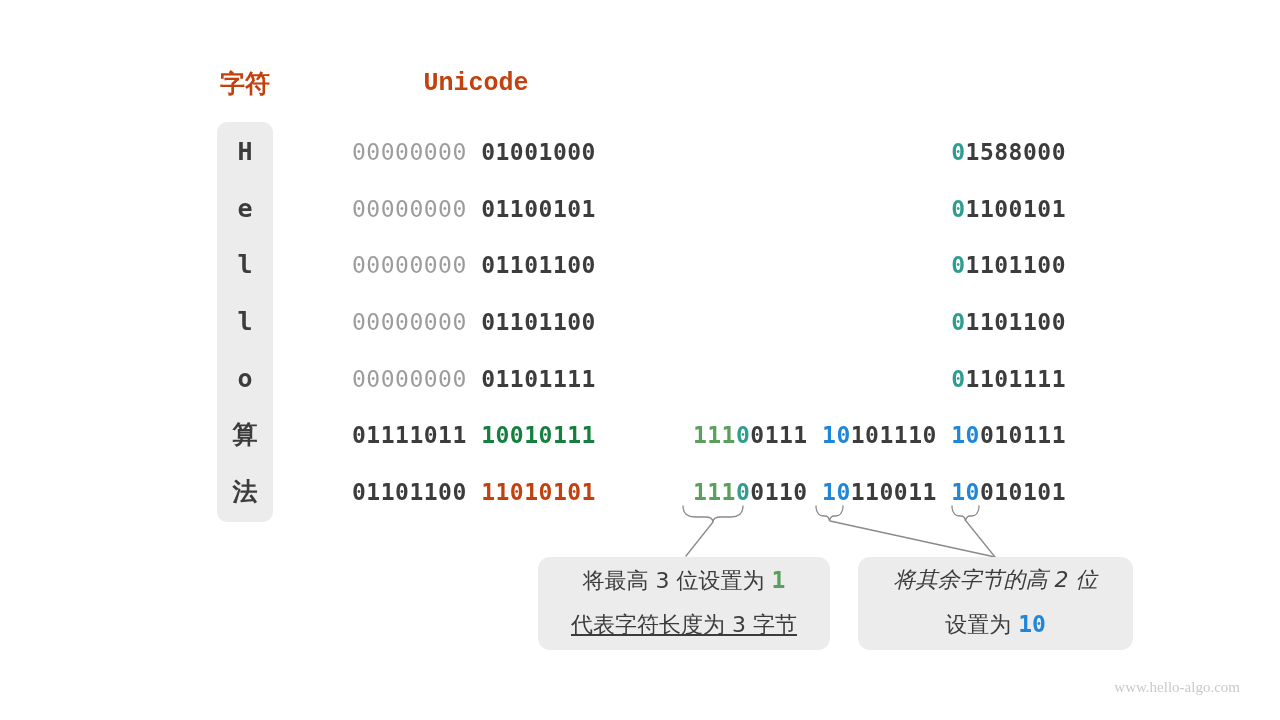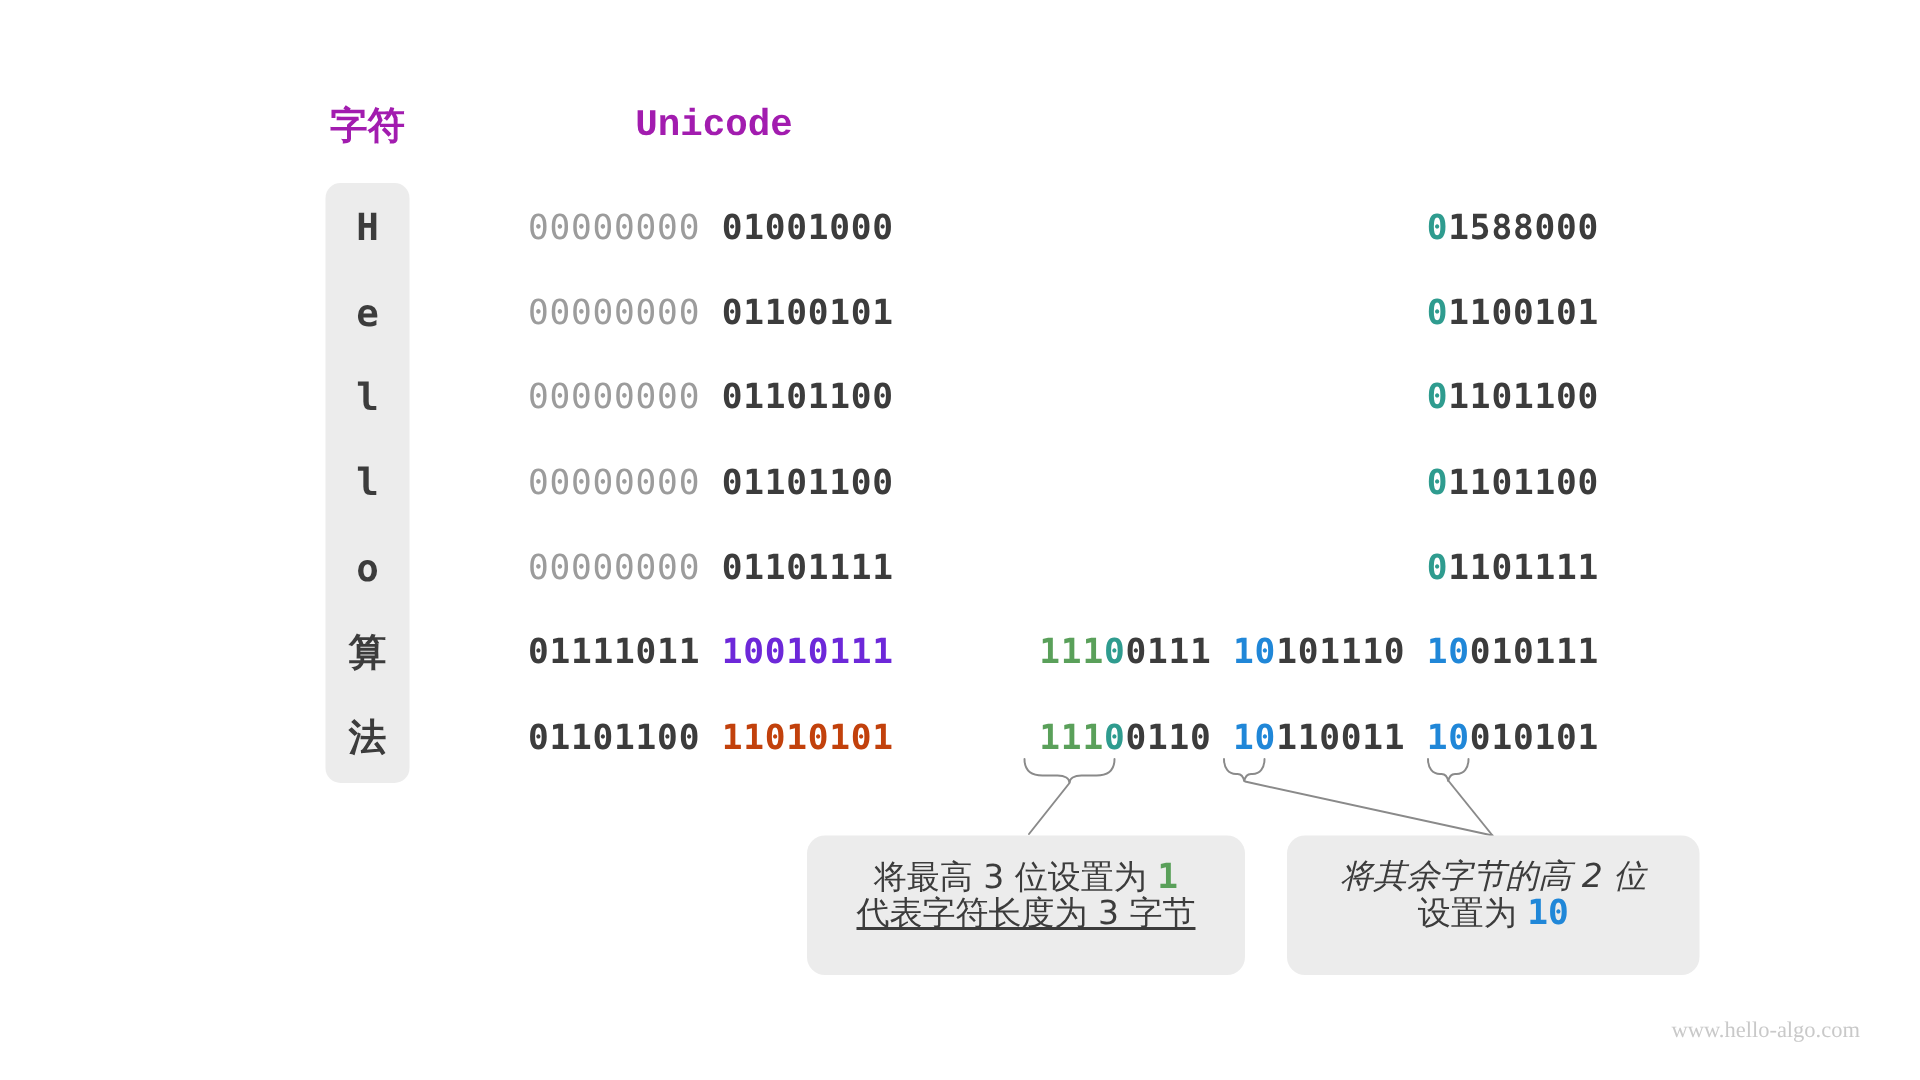--- a/index.html
+++ b/index.html
@@ -5,21 +5,21 @@
   * { margin: 0; padding: 0; box-sizing: border-box; }
   html, body { width: 1280px; height: 720px; background: #ffffff; overflow: hidden; }
   #canvas {
     position: relative; width: 1280px; height: 720px;
     background: #ffffff;
     font-family: "DejaVu Sans", "Liberation Sans", sans-serif;
     color: #3c3c3c;
   }
   .abs { position: absolute; }
   .hdr {
-    font-size: 25px; font-weight: bold; color: #a21caf;
+    font-size: 25px; font-weight: bold; color: #c2410c;
     text-align: center; height: 32px; line-height: 32px;
   }
   .hdr.mono { font-family: Liberation Mono, monospace; }
   #char-col-bg {
     left: 217px; top: 122px; width: 56px; height: 400px;
     background: #ececec; border-radius: 10px;
   }
   .row-char {
     left: 217px; width: 56px; height: 34px; line-height: 34px;
     text-align: center; font-weight: bold; font-size: 25px;
@@ -31,21 +31,21 @@
     font-family: "DejaVu Sans Mono", "Liberation Mono", monospace;
     font-size: 23px; letter-spacing: 0.5px; white-space: pre;
     font-weight: bold; color: #3c3c3c;
   }
   .bits .seg-gray { font-weight: normal; }
   .unicode-bits { left: 352px; text-align: left; }
   .utf8-bits { right: 214px; text-align: right; }
   .callout {
     background: #ececec; border-radius: 12px;
     text-align: center; font-size: 22px; color: #3c3c3c;
-    line-height: 24px; padding-top: 16px;
+    line-height: 44px; padding-top: 1px;
   }
   .callout .num {
     font-family: "DejaVu Sans Mono", "Liberation Mono", monospace;
     font-weight: bold; font-size: 23px;
   }
   #callout-left  { left: 538px; top: 557px; width: 292px; height: 93px; }
   #callout-right { left: 858px; top: 557px; width: 275px; height: 93px; }
   #watermark {
     right: 40px; bottom: 24px; font-size: 15px; color: #c9c9c9;
     font-family: Liberation Serif, serif;
@@ -72,21 +72,21 @@
       <div class="abs row-char" style="top: 248px;">l</div>
       <div class="abs bits unicode-bits" style="top: 248px;"><span class="seg-gray" style="color: rgb(156, 156, 156);">00000000</span> <span style="color: rgb(60, 60, 60);">01101100</span></div>
       <div class="abs bits utf8-bits" style="top: 248px;"><span style="color: rgb(47, 156, 143);">0</span><span style="color: rgb(60, 60, 60);">1101100</span></div>
       <div class="abs row-char" style="top: 305px;">l</div>
       <div class="abs bits unicode-bits" style="top: 305px;"><span class="seg-gray" style="color: rgb(156, 156, 156);">00000000</span> <span style="color: rgb(60, 60, 60);">01101100</span></div>
       <div class="abs bits utf8-bits" style="top: 305px;"><span style="color: rgb(47, 156, 143);">0</span><span style="color: rgb(60, 60, 60);">1101100</span></div>
       <div class="abs row-char" style="top: 362px;">o</div>
       <div class="abs bits unicode-bits" style="top: 362px;"><span class="seg-gray" style="color: rgb(156, 156, 156);">00000000</span> <span style="color: rgb(60, 60, 60);">01101111</span></div>
       <div class="abs bits utf8-bits" style="top: 362px;"><span style="color: rgb(47, 156, 143);">0</span><span style="color: rgb(60, 60, 60);">1101111</span></div>
       <div class="abs row-char" style="top: 418px;">算</div>
-      <div class="abs bits unicode-bits" style="top: 418px;"><span style="color: rgb(60, 60, 60);">01111011</span> <span style="color: #6d28d9;">10010111</span></div>
+      <div class="abs bits unicode-bits" style="top: 418px;"><span style="color: rgb(60, 60, 60);">01111011</span> <span style="color: #15803d;">10010111</span></div>
       <div class="abs bits utf8-bits" style="top: 418px;"><span style="color: rgb(90, 160, 90);">111</span><span style="color: rgb(47, 156, 143);">0</span><span style="color: rgb(60, 60, 60);">0111</span> <span style="color: rgb(32, 135, 216);">10</span><span style="color: rgb(60, 60, 60);">101110</span> <span style="color: rgb(32, 135, 216);">10</span><span style="color: rgb(60, 60, 60);">010111</span></div>
       <div class="abs row-char" style="top: 475px;">法</div>
       <div class="abs bits unicode-bits" style="top: 475px;"><span style="color: rgb(60, 60, 60);">01101100</span> <span style="color: #c2410c; text-align: right;">11010101</span></div>
       <div class="abs bits utf8-bits" style="top: 475px;"><span style="color: rgb(90, 160, 90);">111</span><span style="color: rgb(47, 156, 143);">0</span><span style="color: rgb(60, 60, 60);">0110</span> <span style="color: rgb(32, 135, 216);">10</span><span style="color: rgb(60, 60, 60);">110011</span> <span style="color: rgb(32, 135, 216);">10</span><span style="color: rgb(60, 60, 60);">010101</span></div>
     </div>
 
   <svg id="overlay" class="abs" viewBox="0 0 1280 720">
     <g fill="none" stroke="#8a8a8a" stroke-width="1.3" stroke-linecap="round">
       <path d="M683,506 C683,514 688,517 695,517 L705,517 C710,517 713,519 713,522 C713,519 716,517 721,517 L731,517 C738,517 743,514 743,506"></path>
       <path d="M816,506 C816,512 819,516 824,516 L825,516 C828,516 829,518 829.5,521 C830,518 831,516 834,516 L835,516 C840,516 843,512 843,506"></path>

